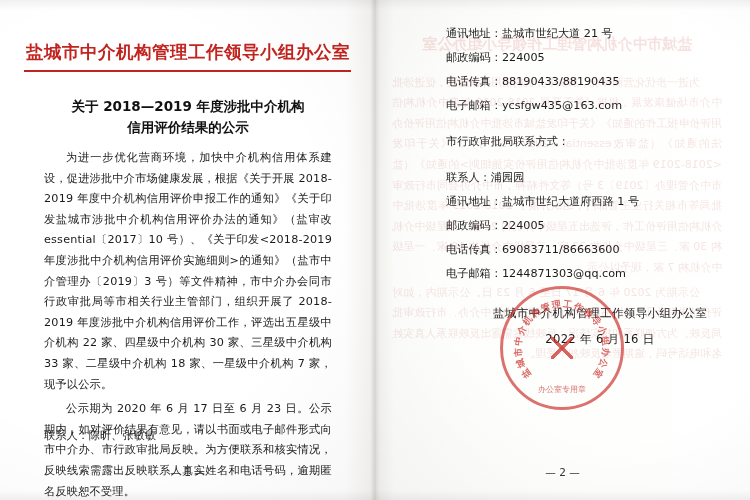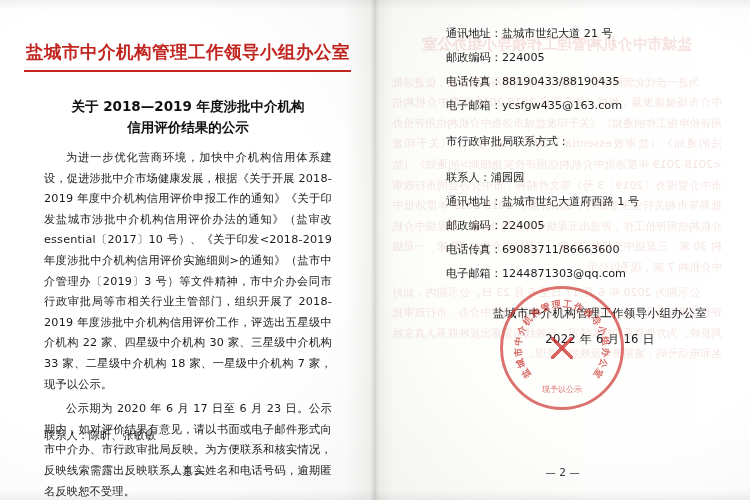--- a/index.html
+++ b/index.html
@@ -338,21 +338,21 @@
         <span style="transform: translate(5.63px, -43.64px) rotate(7.35deg);">工</span>
         <span style="transform: translate(16.52px, -40.78px) rotate(22.06deg);">作</span>
         <span style="transform: translate(26.34px, -35.25px) rotate(36.76deg);">领</span>
         <span style="transform: translate(34.42px, -27.41px) rotate(51.47deg);">导</span>
         <span style="transform: translate(40.25px, -17.77px) rotate(66.18deg);">小</span>
         <span style="transform: translate(43.44px, -6.97px) rotate(80.88deg);">组</span>
         <span style="transform: translate(43.79px, 4.28px) rotate(95.59deg);">办</span>
         <span style="transform: translate(41.27px, 15.26px) rotate(110.29deg);">公</span>
         <span style="transform: translate(36.04px, 25.24px) rotate(125deg);">室</span>
       </div>
-    <div class="seal-bottom">现予以公示</div>
+    <div class="seal-bottom">办公室专用章</div>
   </div>
 
   <div class="pagenum-right">— 2 —</div>
 
   <div class="gutter"></div>
   <div class="edge-top"></div>
   <div class="edge-bottom"></div>
 </div>
 
 </body></html>

